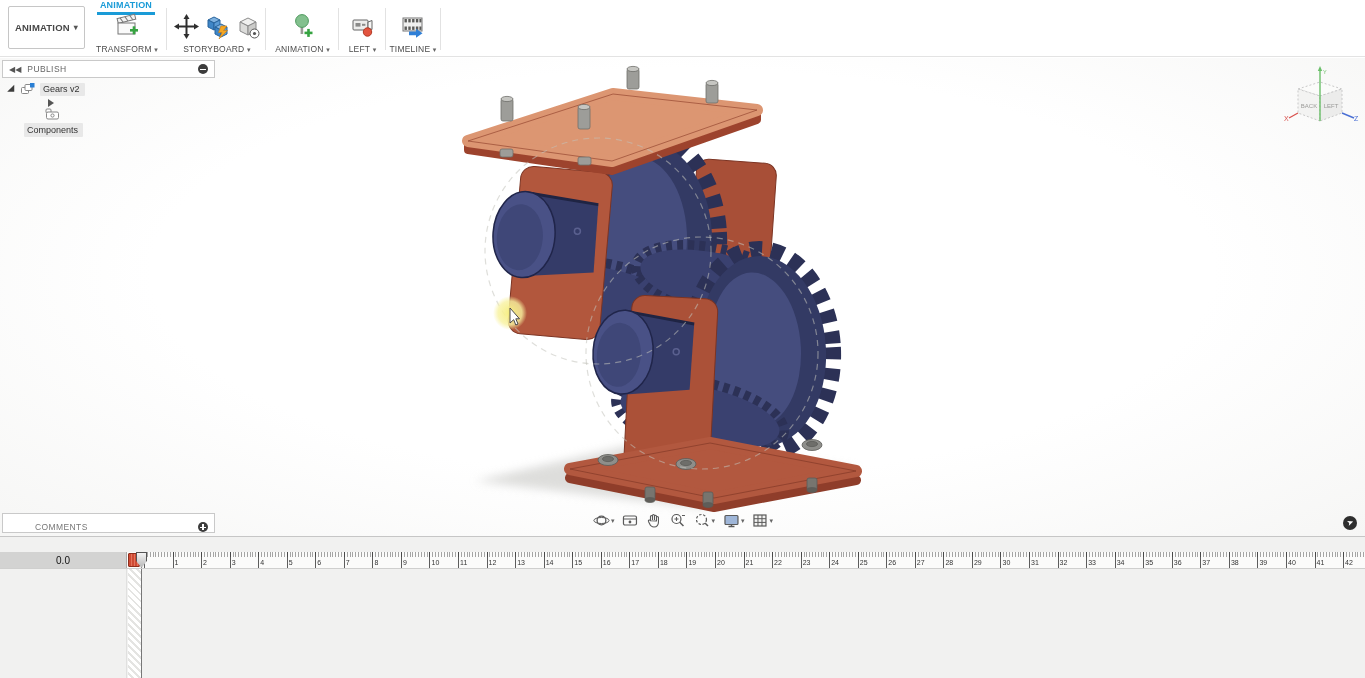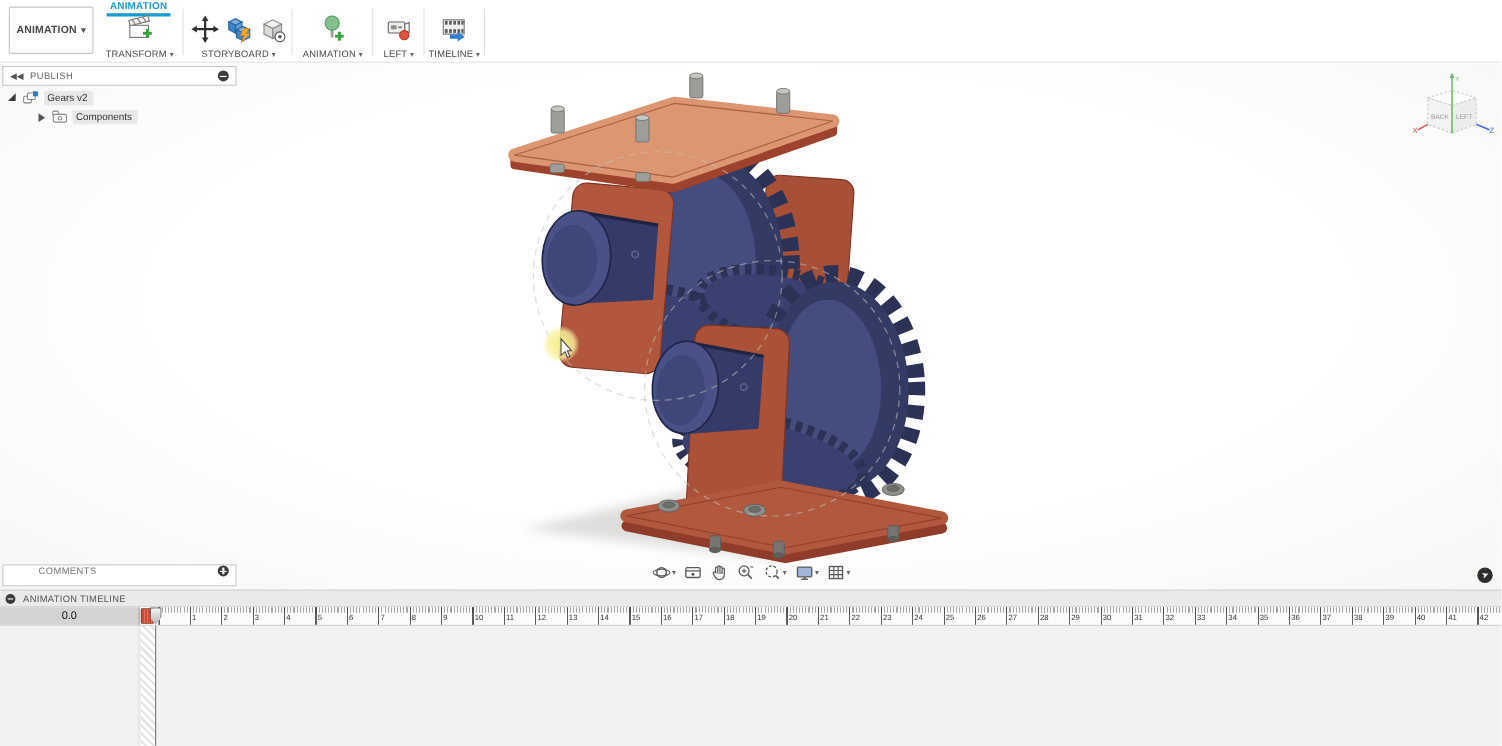--- a/index.html
+++ b/index.html
@@ -45,21 +45,21 @@
     border-left:6px solid #444; margin-right:5px; background:transparent; }
   .tri-c.hollow { border-left-color:#555; }
 
   
   .navbar { position:absolute; left:50%; transform:translateX(-50%); bottom:6px;
     display:flex; align-items:center; gap:5px; }
   .nav-btn { display:flex; align-items:center; gap:1px; padding:1px; cursor:default; }
 
   
   .comments { position:absolute; left:2px; bottom:3px; width:213px; height:20px;
-    background:#fff; border:1px solid #c9c9c9; display:flex; align-items:flex-start; }
+    background:#fff; border:1px solid #c9c9c9; display:flex; align-items:flex-end; }
   .comments .title { font-size:8.5px; color:#777; letter-spacing:.4px; margin-left:32px; flex:1; }
 
   .assistant { position:absolute; right:8px; bottom:6px; width:14px; height:14px; border-radius:50%;
     background:#2e2e2e; display:flex; align-items:center; justify-content:center; }
   .assistant span { color:#fff; font-size:8px; line-height:1; transform:rotate(-20deg); }
 
   
   .timeline { position:absolute; left:0; top:536px; width:1365px; height:142px; background:#f1f1f0;
     border-top:1px solid #c6c6c6; }
   .tl-hdr { position:absolute; left:0; top:0; width:100%; height:15px; background:#eaeae9;
@@ -380,21 +380,21 @@
       <span class="tri-open"></span>
       <span style="margin-right:4px;">
         <svg width="16" height="14" viewBox="0 0 16 14">
           <rect x="1.5" y="5.5" width="7" height="6" rx="1" fill="#fff" stroke="#888"></rect>
           <rect x="5" y="2.5" width="7" height="6" rx="1" fill="#fff" stroke="#888"></rect>
           <rect x="10" y="1" width="4.5" height="4.5" fill="#2a7fd4"></rect>
         </svg>
       </span>
       <span class="hl">Gears v2</span>
     </div>
-    <div class="btree-row" style="left:35px;top:41px;">
+    <div class="btree-row" style="left:24px;top:41px;flex-direction:column;">
       <span class="tri-c hollow"></span>
       <span style="margin-right:4px;">
         <svg width="16" height="14" viewBox="0 0 16 14">
           <rect x="2" y="2" width="5" height="4" rx="1" fill="#fff" stroke="#888"></rect>
           <path d="M4 5 h9 a1.5 1.5 0 0 1 1.5 1.5 v4 a1.5 1.5 0 0 1 -1.5 1.5 h-9 a1.5 1.5 0 0 1 -1.5 -1.5 v-4 a1.5 1.5 0 0 1 1.5 -1.5 z" fill="#fff" stroke="#888"></path>
           <circle cx="8.5" cy="8.5" r="1.6" fill="none" stroke="#888"></circle>
         </svg>
       </span>
       <span class="hl">Components</span>
     </div>
@@ -459,24 +459,20 @@
       <span class="title">COMMENTS</span>
       <span class="circle-ic plus"></span>
     </div>
 
     <div class="assistant">
         <span>➤</span>
       </div>
   </div>
 
   <div class="timeline">
-    <div class="tl-hdr">
-      <span class="circle-ic"></span>
-      <span class="title">ANIMATION TIMELINE</span>
-    </div>
     <div class="tl-ruler-row">
       <div class="ticks-minor"></div>
       <div class="ticks-major"></div>
       <div>
           <span class="rlab" style="left: 174.55px;">1</span>
           <span class="rlab" style="left: 203.1px;">2</span>
           <span class="rlab" style="left: 231.65px;">3</span>
           <span class="rlab" style="left: 260.2px;">4</span>
           <span class="rlab" style="left: 288.75px;">5</span>
           <span class="rlab" style="left: 317.3px;">6</span>

